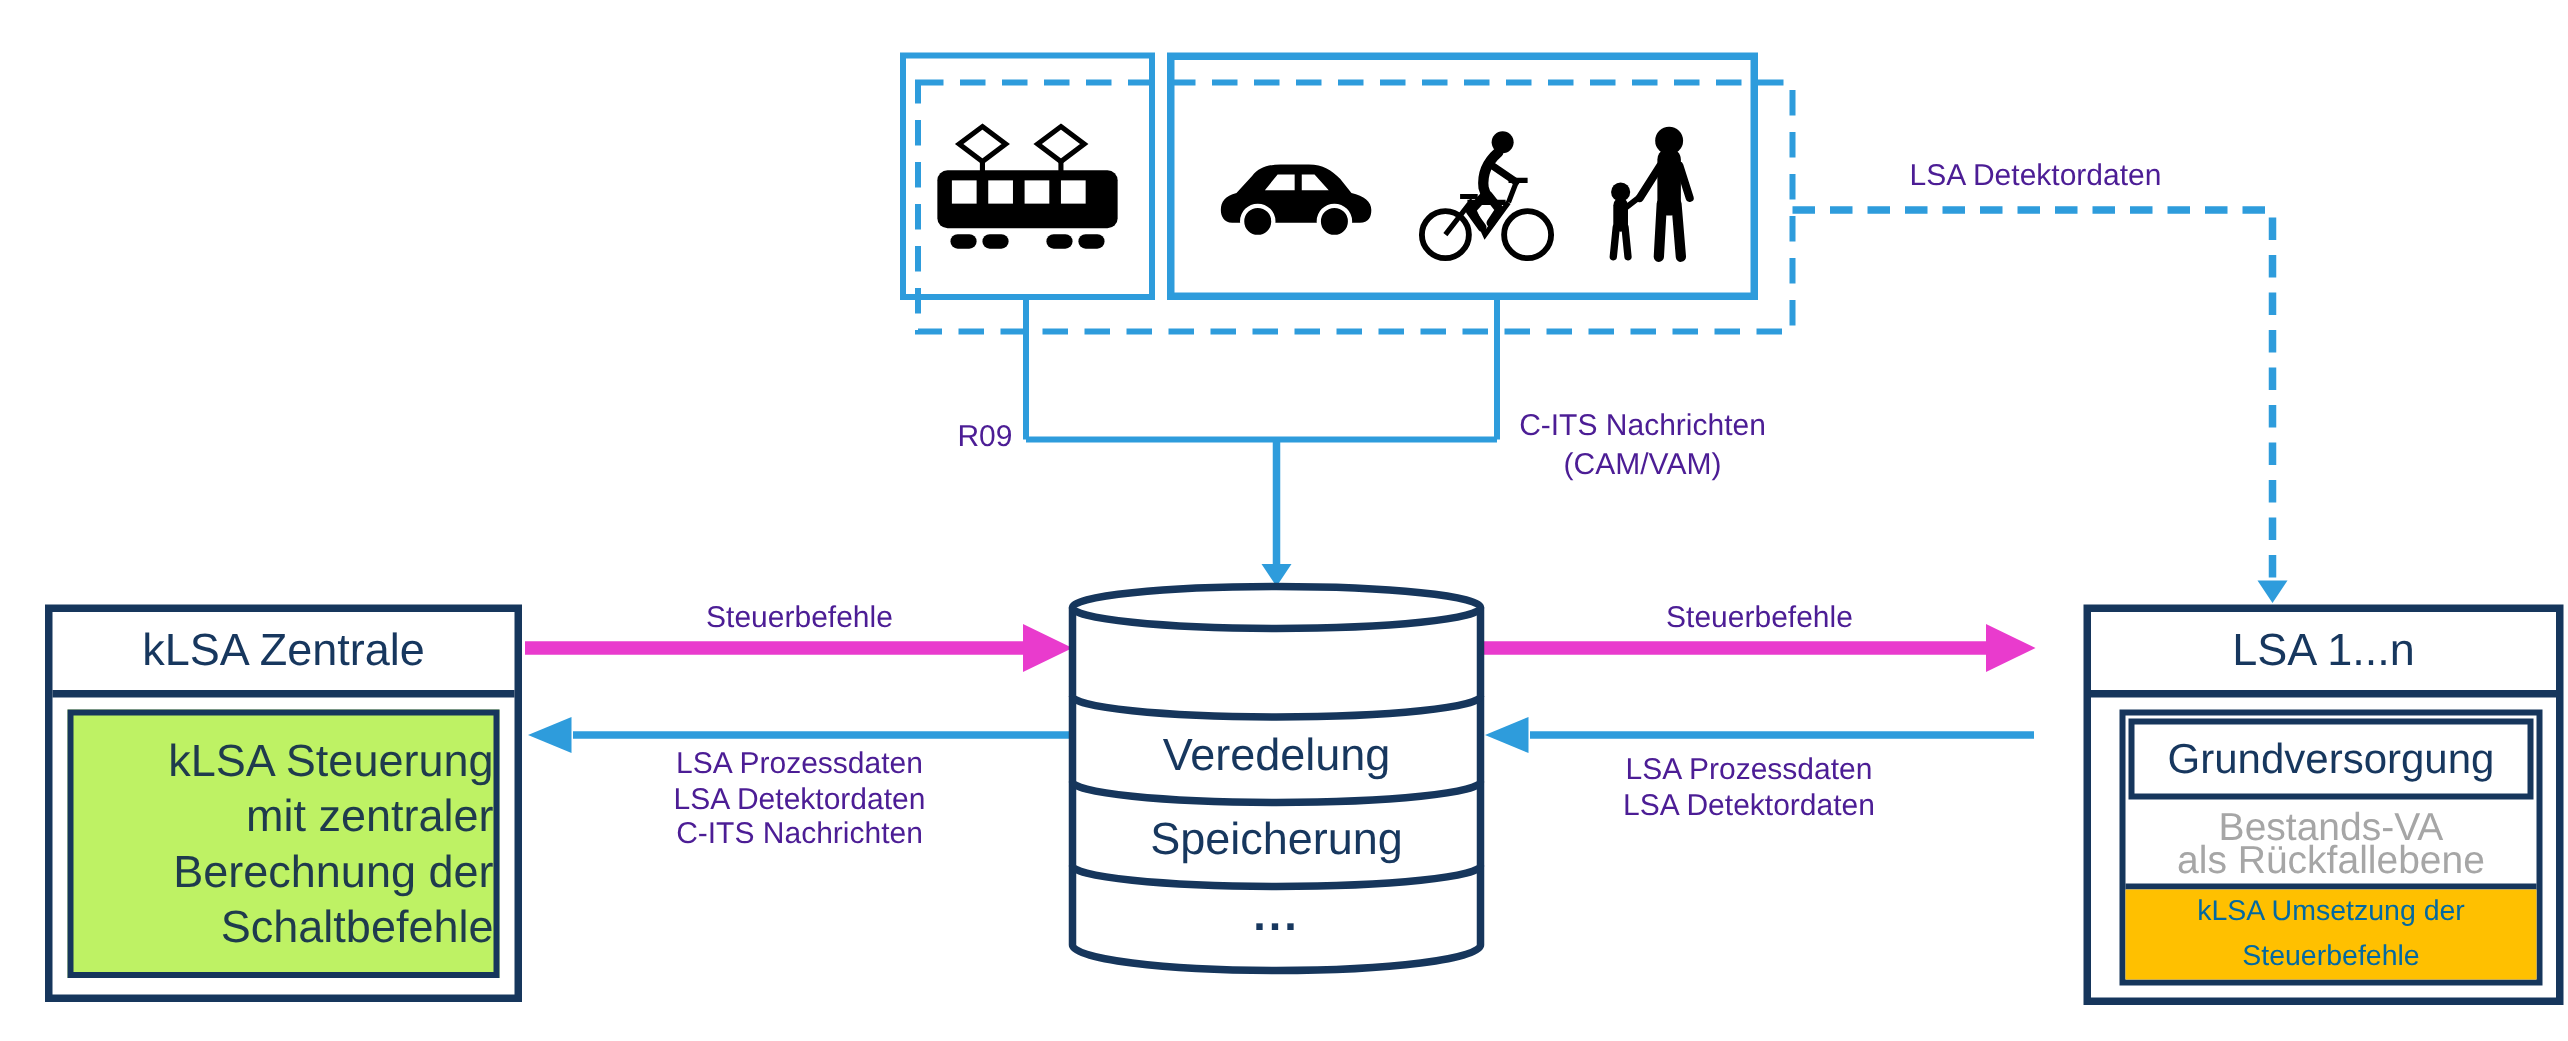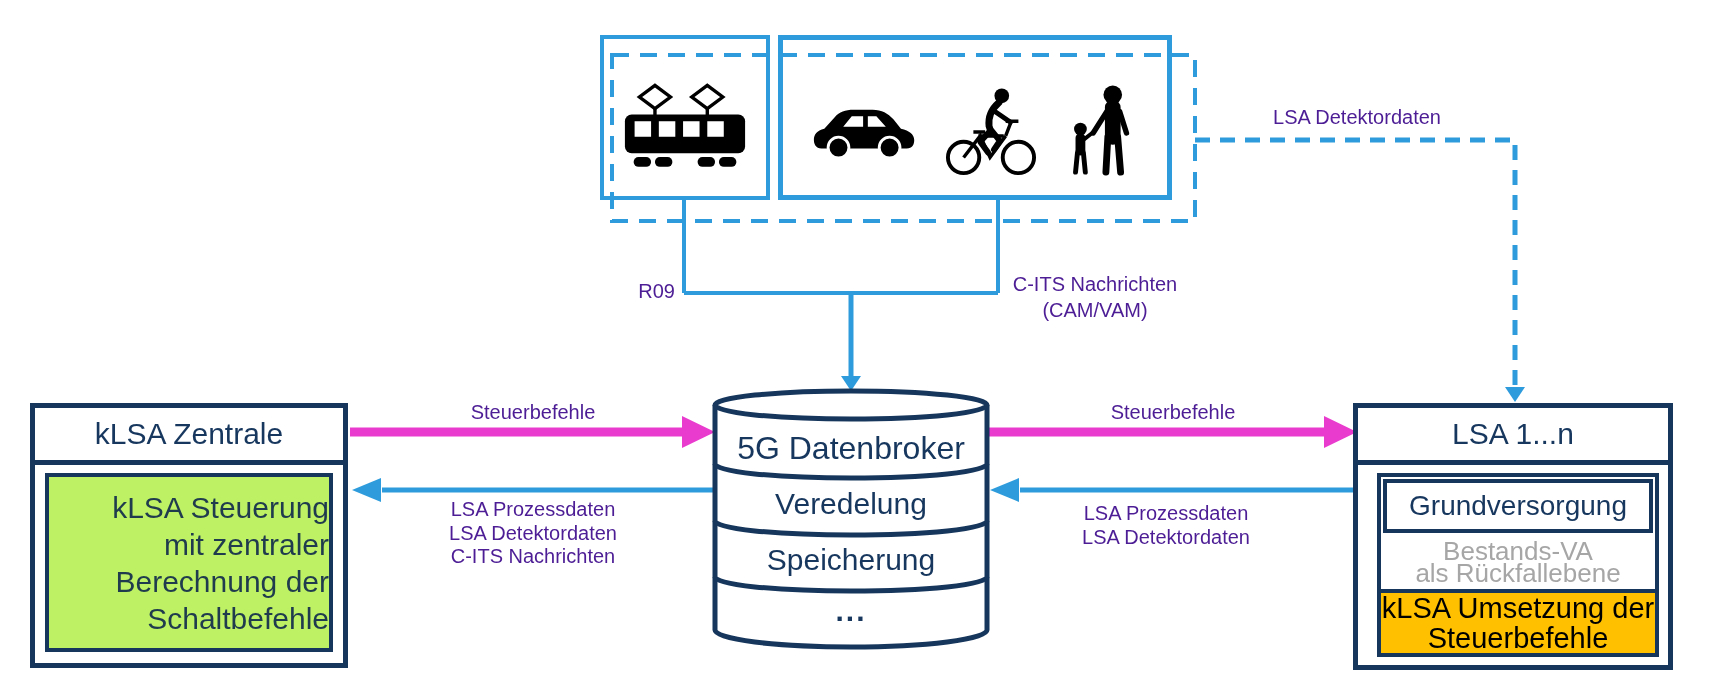--- a/index.html
+++ b/index.html
@@ -18,30 +18,30 @@
   
   .panel{border:5px solid #16365C;background:#ffffff;display:flex;flex-direction:column;}
   .panel-title{flex:none;height:52px;display:flex;align-items:center;justify-content:center;
                font-size:30px;color:#17375E;border-bottom:5px solid #16365C;}
   #klsa-box{left:30px;top:403px;width:318px;height:265px;}
   #klsa-body{flex:1;padding:8px 10px 11px 10px;display:flex;}
   #klsa-orange{flex:1;border:4px solid #16365C;background:#bef264;display:flex;flex-direction:column;
                align-items:flex-end;justify-content:center;}
   #klsa-orange .ln{font-size:30px;line-height:37px;color:#1F3B4D;white-space:nowrap;}
 
-  #lsa-box{left:1353px;top:403px;width:320px;height:267px;}
+  #lsa-box{left:1389px;top:403px;width:320px;height:267px;}
   #lsa-body{flex:1;padding:8px 9px 10px 9px;display:flex;margin-left:10px;}
   #lsa-container{flex:1;border:4px solid #16365C;background:#ffffff;display:flex;flex-direction:column;}
   #grundversorgung-row{flex:none;margin:2px;border:4px solid #16365C;height:46px;display:flex;
                        align-items:center;justify-content:center;font-size:28px;color:#17375E;}
   #bestands-row{flex:none;height:54px;display:flex;flex-direction:column;align-items:center;justify-content:center;}
   #bestands-row .ln{font-size:26px;line-height:22px;color:#A6A6A6;white-space:nowrap;}
   #lsa-sep{flex:none;height:4px;background:#16365C;}
   #umsetzung-row{flex:1;background:#FFC000;display:flex;flex-direction:column;align-items:center;justify-content:center;}
-  #umsetzung-row .ln{font-size:29px;line-height:30px;color:#000000;white-space:nowrap;}
+  #umsetzung-row .ln{font-size:19px;line-height:30px;color:#0369a1;white-space:nowrap;}
 
   
   .cyl-text{left:715px;width:272px;text-align:center;color:#17375E;white-space:nowrap;}
   #cyl-title{top:430px;font-size:32px;}
   #cyl-row0{top:487px;font-size:30px;}
   #cyl-row1{top:543px;font-size:30px;}
   #cyl-row2{top:594px;font-size:30px;font-weight:bold;letter-spacing:2px;}
 
   
   #lbl-lsa-detektordaten{left:1237px;top:106px;width:240px;}
@@ -158,21 +158,20 @@
     <div>LSA Prozessdaten</div>
     <div>LSA Detektordaten</div>
     <div>C-ITS Nachrichten</div>
   </div>
   <div class="abs label" id="lbl-steuer-right">Steuerbefehle</div>
   <div class="abs label" id="lbl-data-right">
     <div>LSA Prozessdaten</div>
     <div>LSA Detektordaten</div>
   </div>
 
-  <div class="abs cyl-text" id="cyl-title">5G Datenbroker</div>
   <div class="abs cyl-text" id="cyl-row0">Veredelung</div>
   <div class="abs cyl-text" id="cyl-row1">Speicherung</div>
   <div class="abs cyl-text" id="cyl-row2">...</div>
 
   <div class="abs panel" id="klsa-box">
     <div class="panel-title">kLSA Zentrale</div>
     <div id="klsa-body">
       <div id="klsa-orange">
         <div class="ln">kLSA Steuerung</div>
         <div class="ln">mit zentraler</div>

